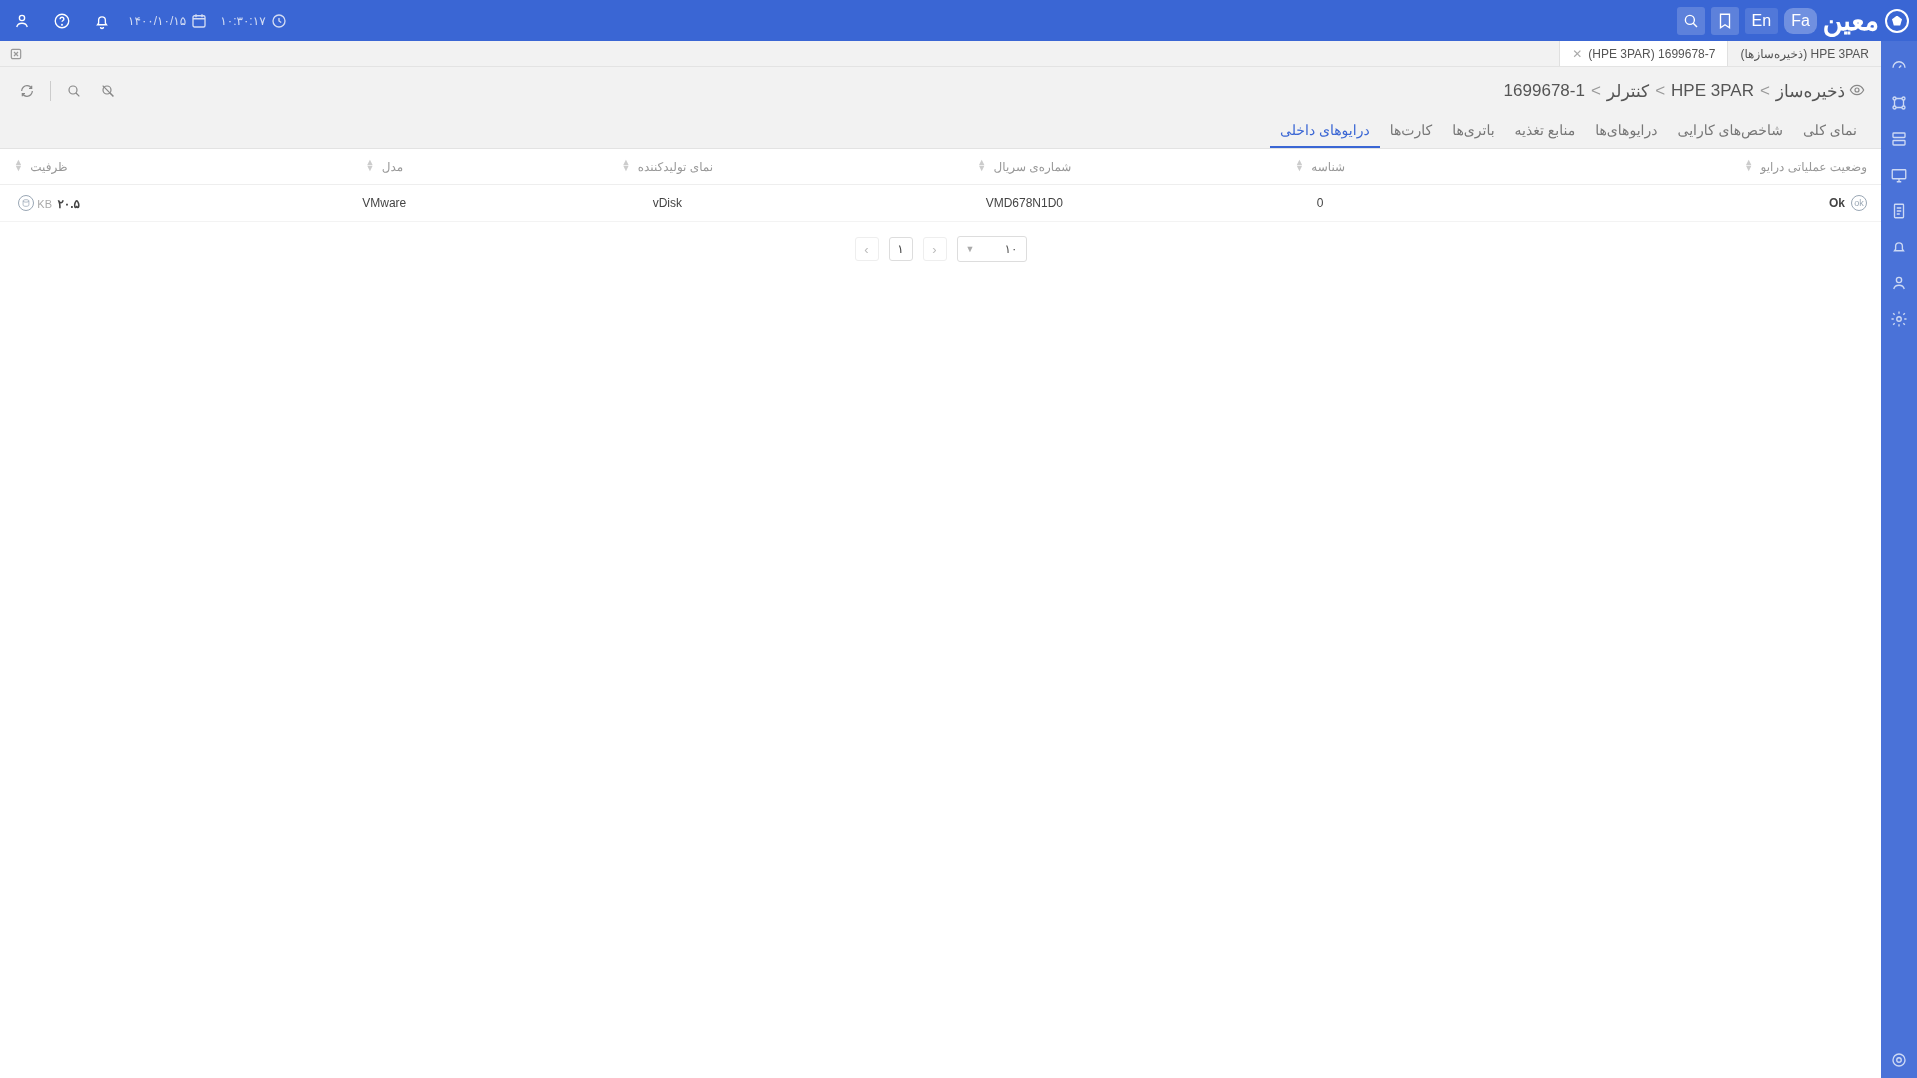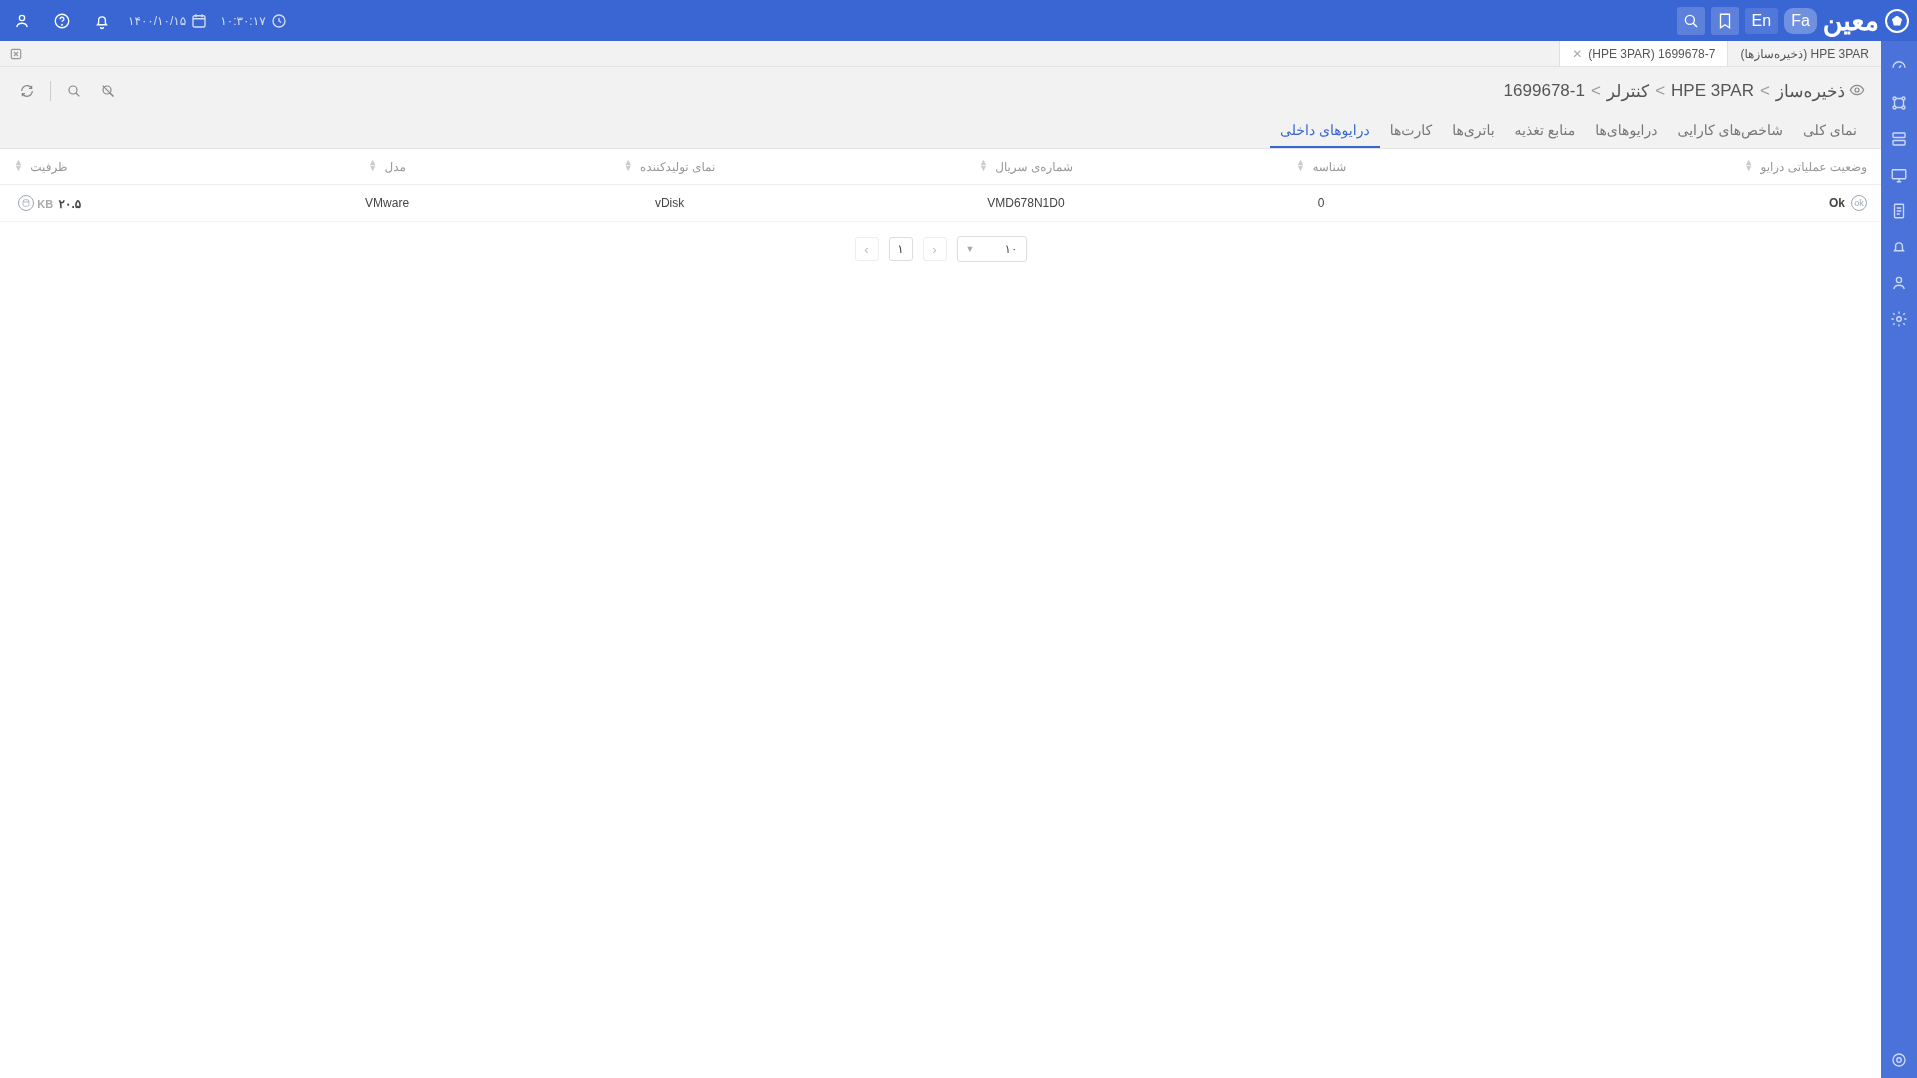--- a/index.html
+++ b/index.html
@@ -351,21 +351,21 @@
         <td>
           <span class="status">
             <span class="status-icon">ok</span>
             <b>Ok</b>
           </span>
         </td>
         <td class="center">0</td>
         <td class="center">VMD678N1D0</td>
         <td class="center">vDisk</td>
         <td class="center">VMware</td>
-        <td style="text-align:left;font-weight:bold;">
+        <td style="text-align:left;">
           <b>۲۰.۵</b>
           <span class="cap-text-kb">KB</span>
           <span class="cap-icon">
             <svg viewBox="0 0 24 24" style="width:10px;height:10px;">
                 <ellipse cx="12" cy="7" rx="7" ry="3"></ellipse>
                 <path d="M5 7v10c0 1.7 3.1 3 7 3s7-1.3 7-3V7"></path>
               </svg>
           </span>
         </td>
       </tr>

